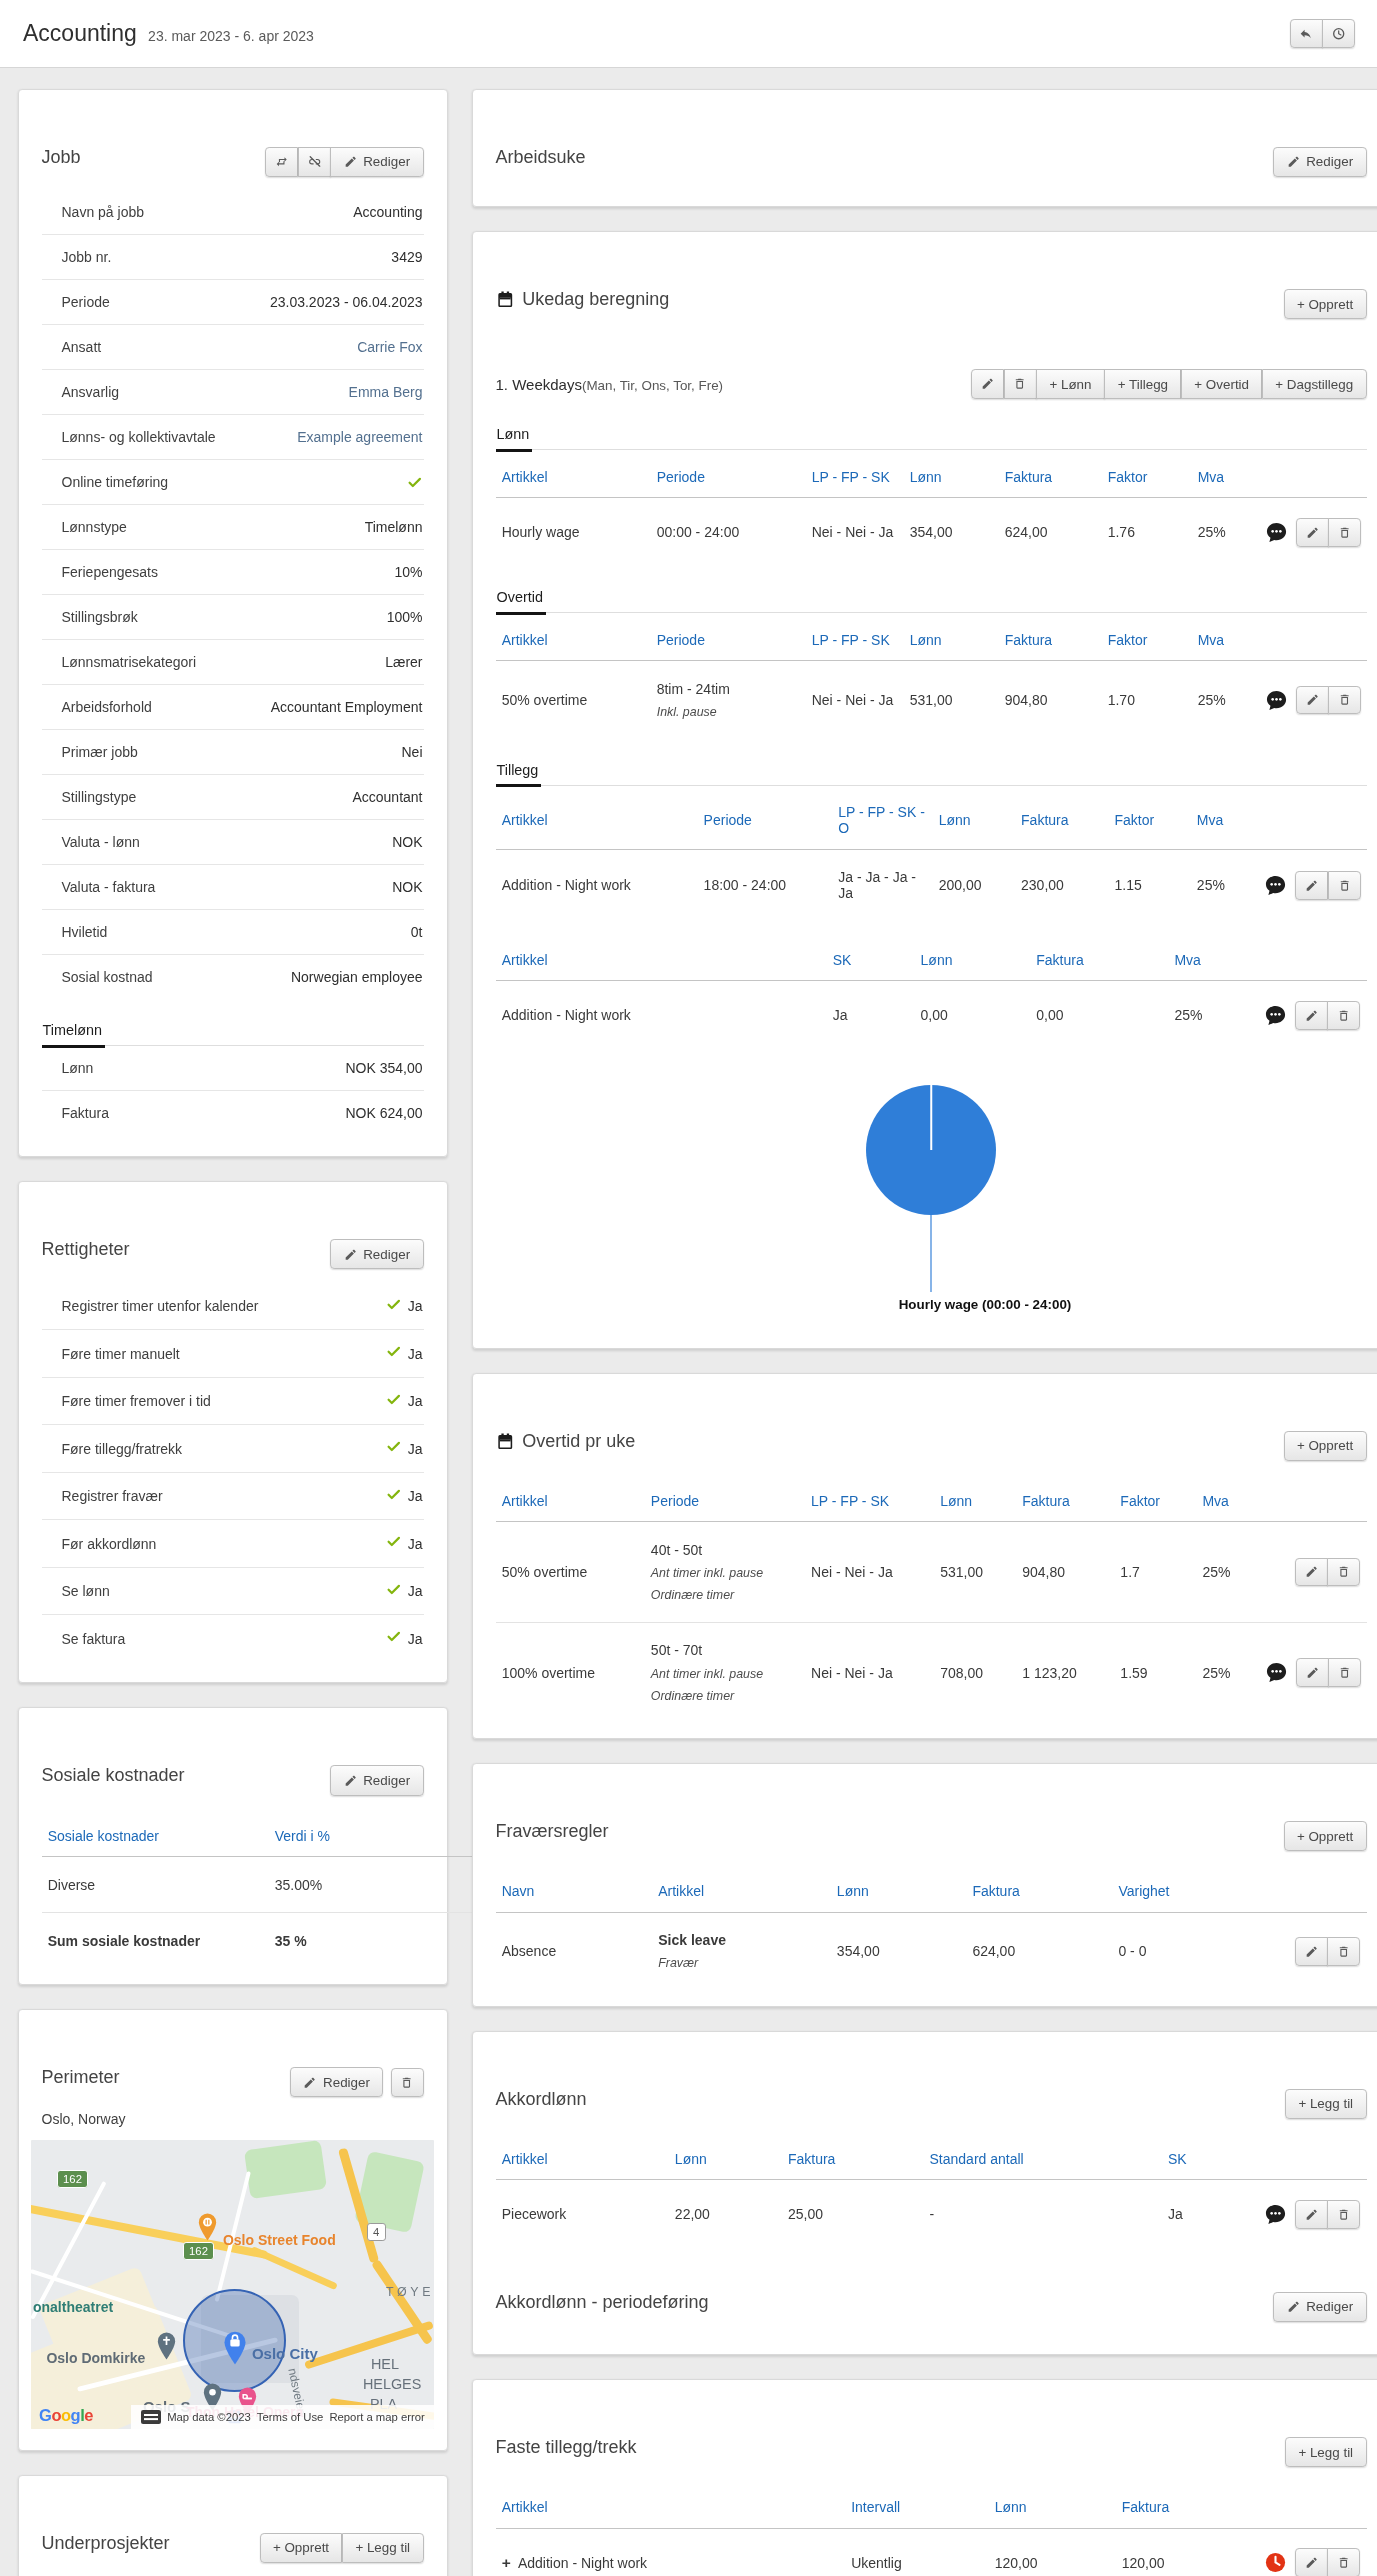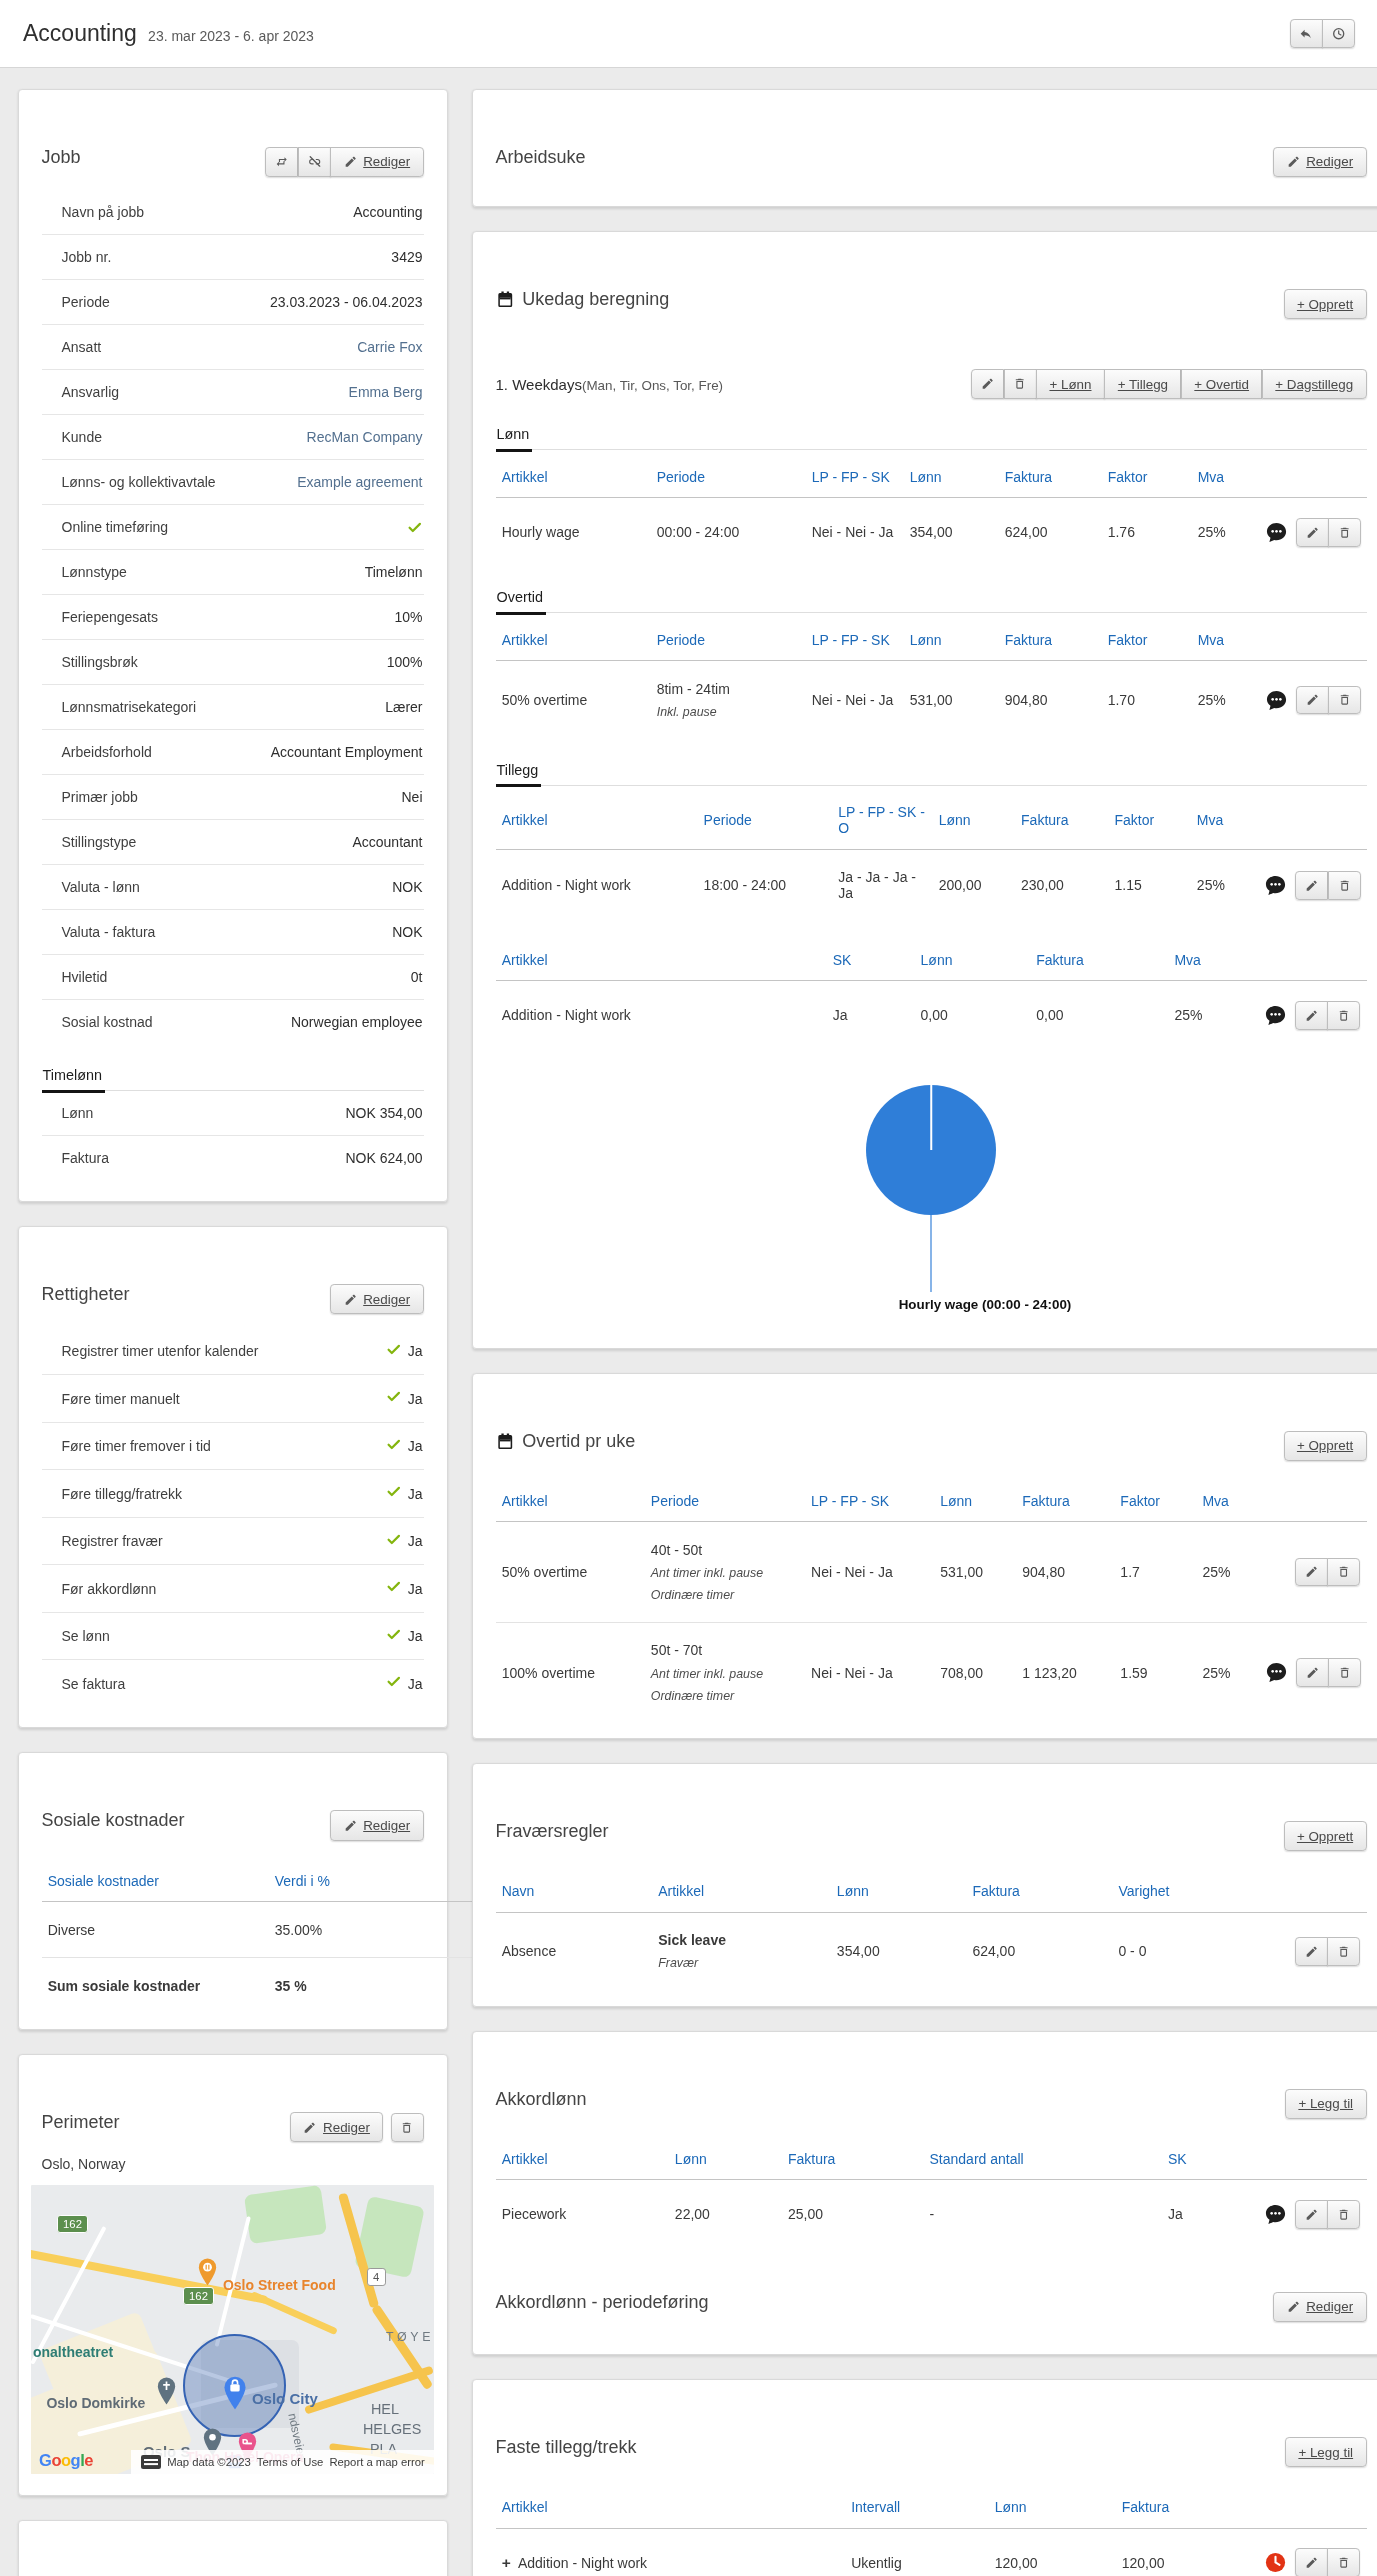--- a/index.html
+++ b/index.html
@@ -17,21 +17,21 @@
   .left { width:430px; flex:none; display:flex; flex-direction:column; gap:24px; }
   .main { flex:1; display:flex; flex-direction:column; gap:24px; }
 
   .card { background:#fff; border:0.5px solid #d9d9d9; border-radius:4.1px; box-shadow:0 1.5px 2.6px rgba(0,0,0,.12); }
   .card-head { display:flex; justify-content:space-between; align-items:flex-start; padding:24px 23px 13.4px;margin-top:33px; }
   .card-head h2 { font-size:18px; font-weight:400; color:#444; display:flex; align-items:center; gap:8.2px; }
   .card-head .head-ic svg { width:18.5px; height:18.5px; }
   .empty-body { height:36px; }
 
   
-  .btn { display:inline-flex; align-items:center; gap:6.2px; background:linear-gradient(#fcfcfc,#e6e6e6); border:0.5px solid #bdbdbd; border-radius:4.1px; padding:6.7px 12.4px; font-size:13.4px; color:#4a4a4a; cursor:pointer; box-shadow:0 1px 1.5px rgba(0,0,0,.14); white-space:nowrap;text-decoration:underline; }
+  .btn { display:inline-flex; align-items:center; gap:6.2px; background:linear-gradient(#fcfcfc,#e6e6e6); border:0.5px solid #bdbdbd; border-radius:4.1px; padding:6.7px 12.4px; font-size:13.4px; color:#4a4a4a; cursor:pointer; box-shadow:0 1px 1.5px rgba(0,0,0,.14); white-space:nowrap; }
   .btn svg { width:13.4px; height:13.4px; }
   .btn.ico { padding:6.7px 8.8px; }
   .btn-group { display:inline-flex; }
   .btn-group .btn { border-radius:0; margin-left:-0.5px; }
   .btn-group .btn:first-child { border-radius:4.1px 0 0 4.1px; margin-left:0; }
   .btn-group .btn:last-child { border-radius:0 4.1px 4.1px 0; }
   .btn-group .btn:only-child { border-radius:4.1px; }
   .head-actions { display:flex; gap:7.2px; align-items:center; }
 
   
@@ -175,24 +175,20 @@
               <span class="k">Periode</span>
               <span class="v">23.03.2023 - 06.04.2023</span>
             </div>
             <div class="kv-row">
               <span class="k">Ansatt</span>
               <span class="v link">Carrie Fox</span>
             </div>
             <div class="kv-row">
               <span class="k">Ansvarlig</span>
               <span class="v link">Emma Berg</span>
-            </div>
-            <div class="kv-row">
-              <span class="k">Kunde</span>
-              <span class="v link">RecMan Company</span>
             </div>
             <div class="kv-row">
               <span class="k">Lønns- og kollektivavtale</span>
               <span class="v link">Example agreement</span>
             </div>
             <div class="kv-row">
               <span class="k">Online timeføring</span>
               <span class="v ja check-ic">
                 <svg viewBox="0 0 24 24">
                   <path d="M20 6L9 17l-5-5" fill="none" stroke="#84b50e" stroke-width="3.4" stroke-linecap="round" stroke-linejoin="round"></path>

